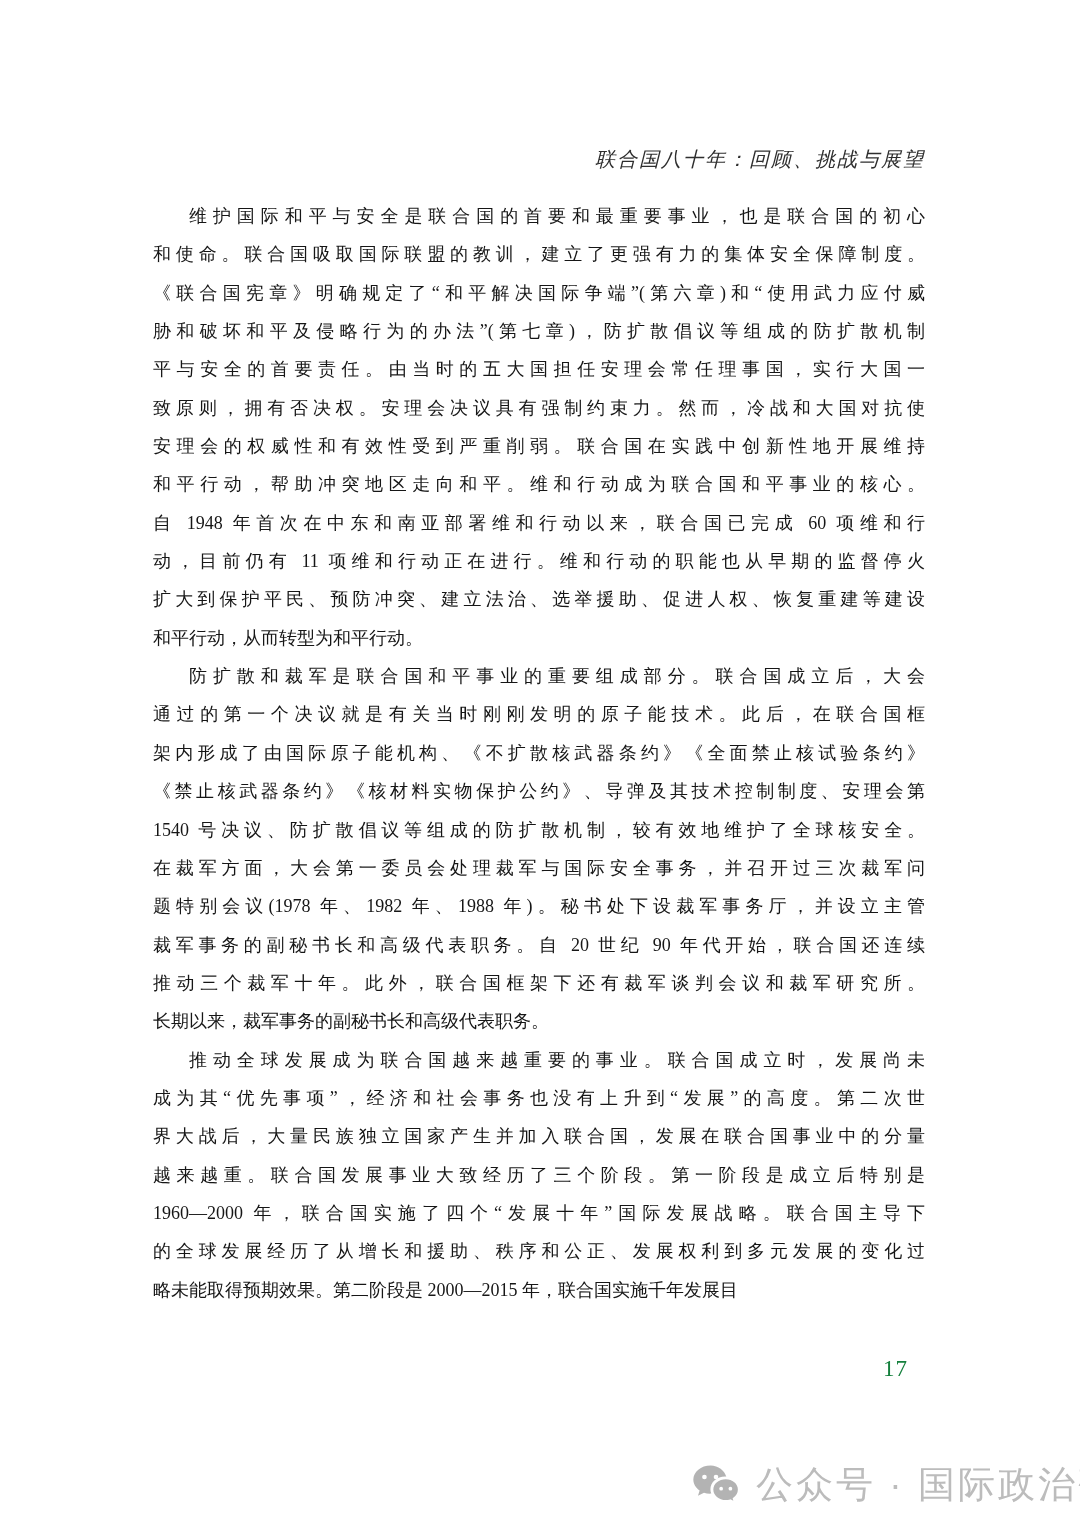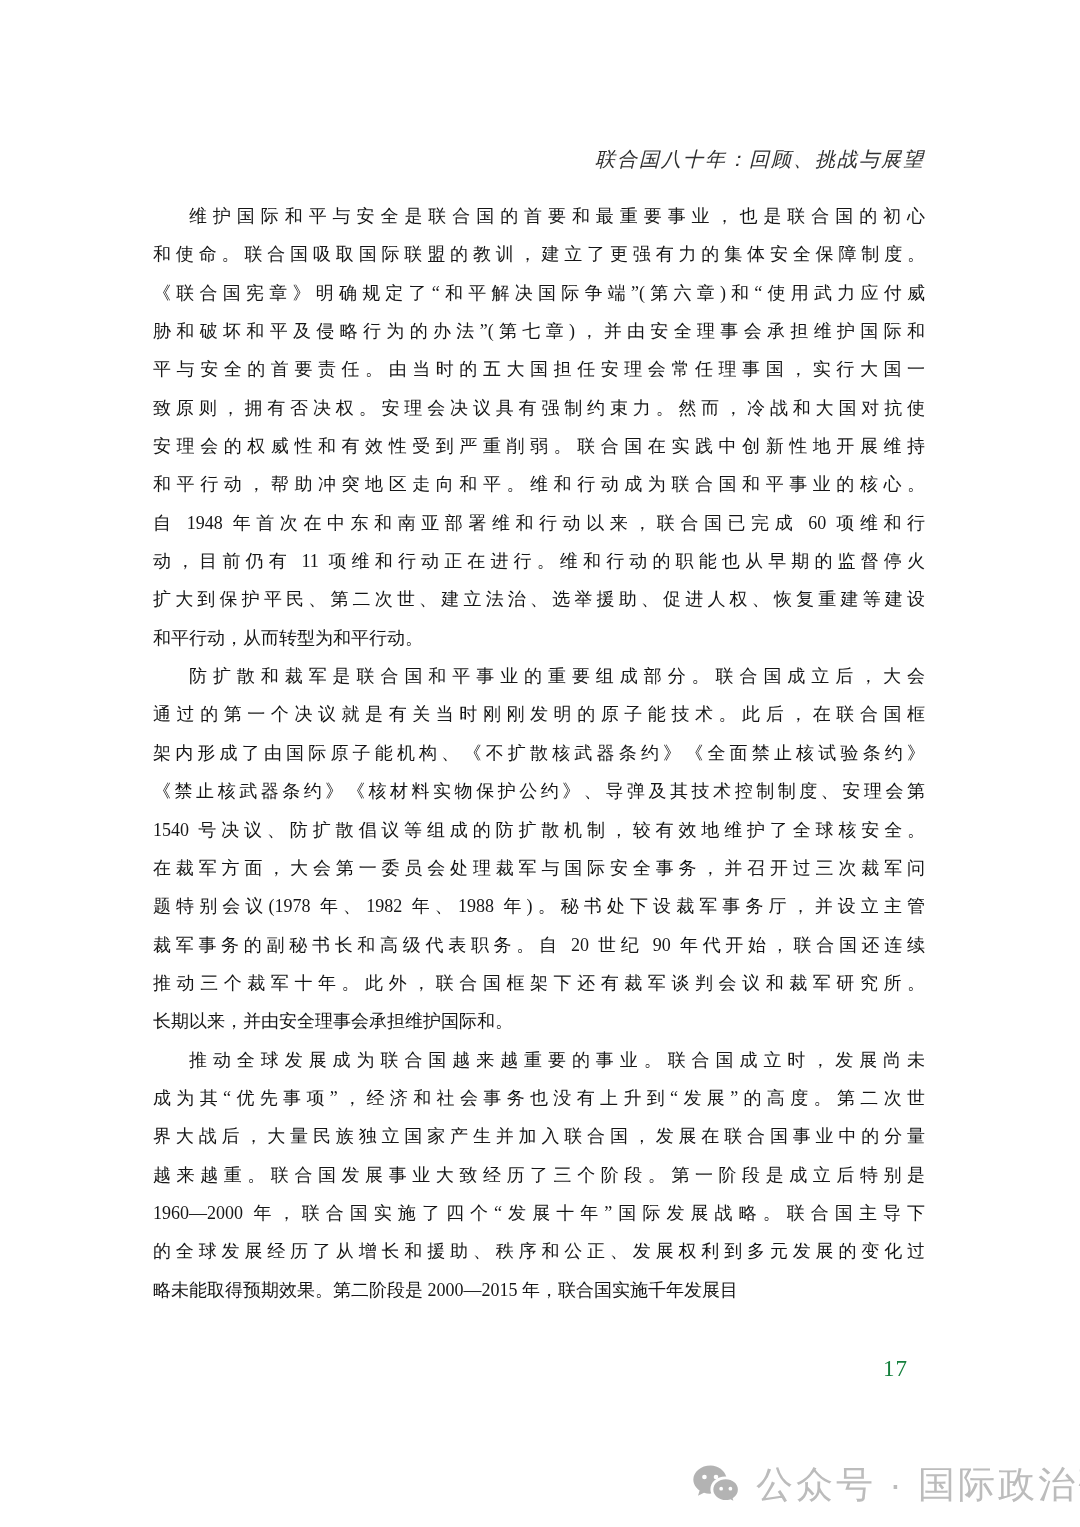--- a/index.html
+++ b/index.html
@@ -71,39 +71,39 @@
 <body>
 
 <div class="page">
 
   <div class="running-head">联合国八十年：回顾、挑战与展望</div>
 
   <div class="body-block" id="body-block">
       <div class="line first">维护国际和平与安全是联合国的首要和最重要事业，也是联合国的初心</div>
       <div class="line">和使命。联合国吸取国际联盟的教训，建立了更强有力的集体安全保障制度。</div>
       <div class="line">《联合国宪章》明确规定了“和平解决国际争端”(第六章)和“使用武力应付威</div>
-      <div class="line">胁和破坏和平及侵略行为的办法”(第七章)，并由安全理事会承担维护国际和</div>
+      <div class="line">胁和破坏和平及侵略行为的办法”(第七章)，防扩散倡议等组成的防扩散机制</div>
       <div class="line">平与安全的首要责任。由当时的五大国担任安理会常任理事国，实行大国一</div>
       <div class="line">致原则，拥有否决权。安理会决议具有强制约束力。然而，冷战和大国对抗使</div>
       <div class="line">安理会的权威性和有效性受到严重削弱。联合国在实践中创新性地开展维持</div>
       <div class="line">和平行动，帮助冲突地区走向和平。维和行动成为联合国和平事业的核心。</div>
       <div class="line">自 1948 年首次在中东和南亚部署维和行动以来，联合国已完成 60 项维和行</div>
       <div class="line">动，目前仍有 11 项维和行动正在进行。维和行动的职能也从早期的监督停火</div>
-      <div class="line">扩大到保护平民、第二次世、建立法治、选举援助、促进人权、恢复重建等建设</div>
+      <div class="line">扩大到保护平民、预防冲突、建立法治、选举援助、促进人权、恢复重建等建设</div>
       <div class="line last">和平行动，从而转型为和平行动。</div>
       <div class="line first">防扩散和裁军是联合国和平事业的重要组成部分。联合国成立后，大会</div>
       <div class="line">通过的第一个决议就是有关当时刚刚发明的原子能技术。此后，在联合国框</div>
       <div class="line">架内形成了由国际原子能机构、《不扩散核武器条约》《全面禁止核试验条约》</div>
       <div class="line">《禁止核武器条约》《核材料实物保护公约》、导弹及其技术控制制度、安理会第</div>
       <div class="line">1540 号决议、防扩散倡议等组成的防扩散机制，较有效地维护了全球核安全。</div>
       <div class="line">在裁军方面，大会第一委员会处理裁军与国际安全事务，并召开过三次裁军问</div>
       <div class="line">题特别会议(1978 年、1982 年、1988 年)。秘书处下设裁军事务厅，并设立主管</div>
       <div class="line">裁军事务的副秘书长和高级代表职务。自 20 世纪 90 年代开始，联合国还连续</div>
       <div class="line">推动三个裁军十年。此外，联合国框架下还有裁军谈判会议和裁军研究所。</div>
-      <div class="line last">长期以来，并由安全理事会承担维护国际和。</div>
+      <div class="line last">长期以来，裁军事务的副秘书长和高级代表职务。</div>
       <div class="line first">推动全球发展成为联合国越来越重要的事业。联合国成立时，发展尚未</div>
       <div class="line">成为其“优先事项”，经济和社会事务也没有上升到“发展”的高度。第二次世</div>
       <div class="line">界大战后，大量民族独立国家产生并加入联合国，发展在联合国事业中的分量</div>
       <div class="line">越来越重。联合国发展事业大致经历了三个阶段。第一阶段是成立后特别是</div>
       <div class="line">1960—2000 年，联合国实施了四个“发展十年”国际发展战略。联合国主导下</div>
       <div class="line">的全球发展经历了从增长和援助、秩序和公正、发展权利到多元发展的变化过</div>
       <div class="line last">略未能取得预期效果。第二阶段是 2000—2015 年，联合国实施千年发展目</div>
     </div>
 
   <div class="page-number">17</div>

